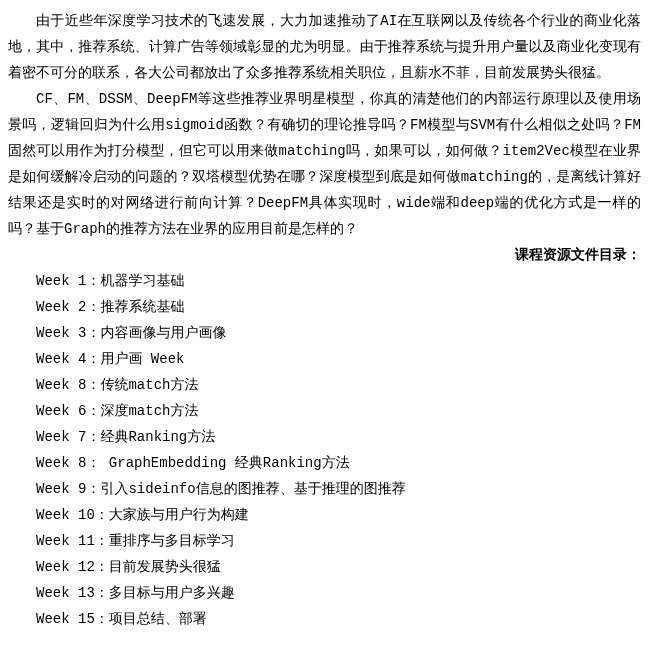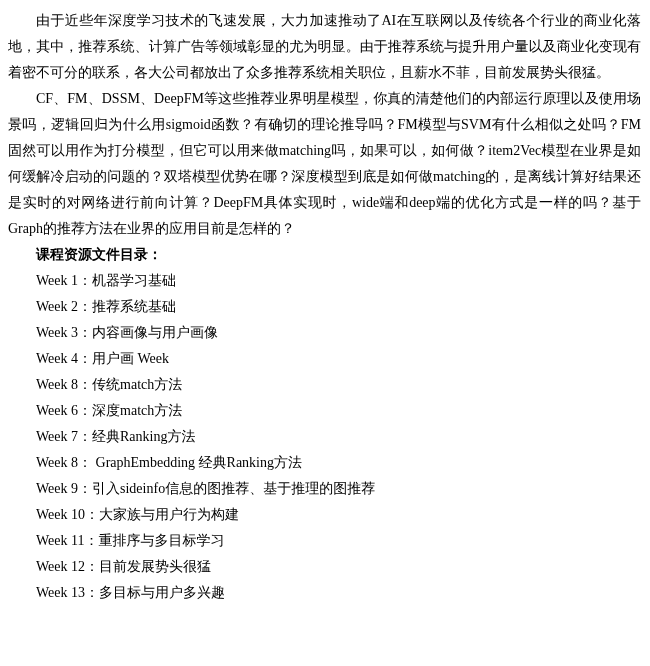--- a/index.html
+++ b/index.html
@@ -10,35 +10,36 @@
   body {
     width: 650px;
     height: 666px;
     overflow: hidden;
   }
   .page {
     box-sizing: border-box;
     width: 650px;
     height: 666px;
     padding: 8px 9px 8px 8px;
-    font-family: Liberation Serif, serif;
+    font-family: Liberation Mono, monospace;
     font-size: 14px;
     line-height: 26px;
     color: #000000;
     background: #ffffff;
     border-radius: 14px;
   }
   .para {
     margin: 0;
     text-indent: 2em;
     text-align: justify;
   }
   .toc-heading {
     padding-left: 2em;
     font-weight: bold;
+    text-align: right;
   }
   .toc-item {
     padding-left: 2em;
     white-space: pre;
   }
 </style>
 </head>
 <body>
 
 <div class="page">
@@ -55,14 +56,15 @@
   <div class="toc-item"><span>Week 4：</span><span>用户画 Week</span></div>
   <div class="toc-item"><span>Week 8：</span><span>传统match方法</span></div>
   <div class="toc-item"><span>Week 6：</span><span>深度match方法</span></div>
   <div class="toc-item"><span>Week 7：</span><span>经典Ranking方法</span></div>
   <div class="toc-item"><span>Week 8：</span><span> GraphEmbedding 经典Ranking方法</span></div>
   <div class="toc-item"><span>Week 9：</span><span>引入sideinfo信息的图推荐、基于推理的图推荐</span></div>
   <div class="toc-item"><span>Week 10：</span><span>大家族与用户行为构建</span></div>
   <div class="toc-item"><span>Week 11：</span><span>重排序与多目标学习</span></div>
   <div class="toc-item"><span>Week 12：</span><span>目前发展势头很猛</span></div>
   <div class="toc-item"><span>Week 13：</span><span>多目标与用户多兴趣</span></div>
+  <div class="toc-item"><span>Week 15：</span><span>项目总结、部署</span></div>
 
 </div>
 
 </body></html>

